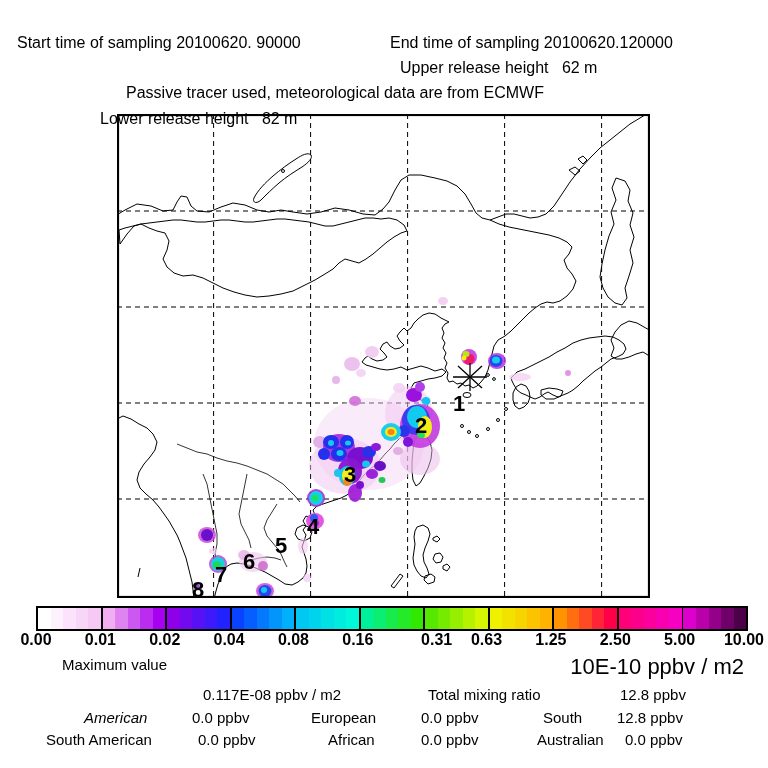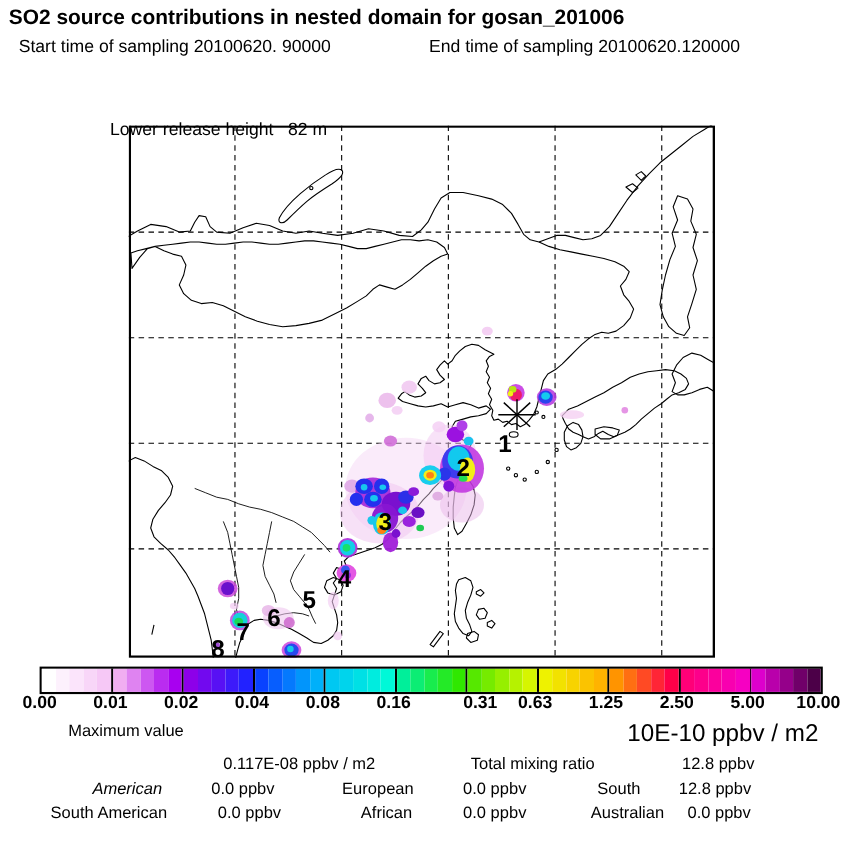--- a/index.html
+++ b/index.html
@@ -19,24 +19,25 @@
   .cbar-tick{position:absolute;width:60px;text-align:center;font-size:16px;font-weight:700;}
   .units{position:absolute;left:36px;top:654px;width:708px;text-align:right;
     font-size:22px;font-weight:400;}
   .stat{font-size:15px;font-weight:400;}
 </style>
 </head>
 <body>
 
 <div class="fig">
 
-  <div class="abs title" style="left:8px;top:6px;">SO2 source contributions in nested domain for gosan_201006</div>
   <div class="abs sub" style="left:17px;top:34px;">Start time of sampling 20100620. 90000</div>
   <div class="abs sub" style="left:390px;top:34px;">End time of sampling 20100620.120000</div>
   <div class="abs sub" style="left:100px;top:70px;margin-top:40px;">Lower release height   82 m</div>
+  <div class="abs sub" style="left:400px;top:59px;">Upper release height   62 m</div>
+  <div class="abs sub" style="left:126px;top:84px;">Passive tracer used, meteorological data are from ECMWF</div>
 
   <div class="map-panel">
     <svg id="mapsvg" width="533" height="484" viewBox="0 0 533 484">
 
       <g stroke="#000" stroke-width="1" stroke-dasharray="5,4">
         <line x1="96.6" y1="0" x2="96.6" y2="484"></line>
           <line x1="193.6" y1="0" x2="193.6" y2="484"></line>
         <line x1="290.6" y1="0" x2="290.6" y2="484"></line>
           <line x1="387.6" y1="0" x2="387.6" y2="484"></line>
         <line x1="484.6" y1="0" x2="484.6" y2="484"></line>

